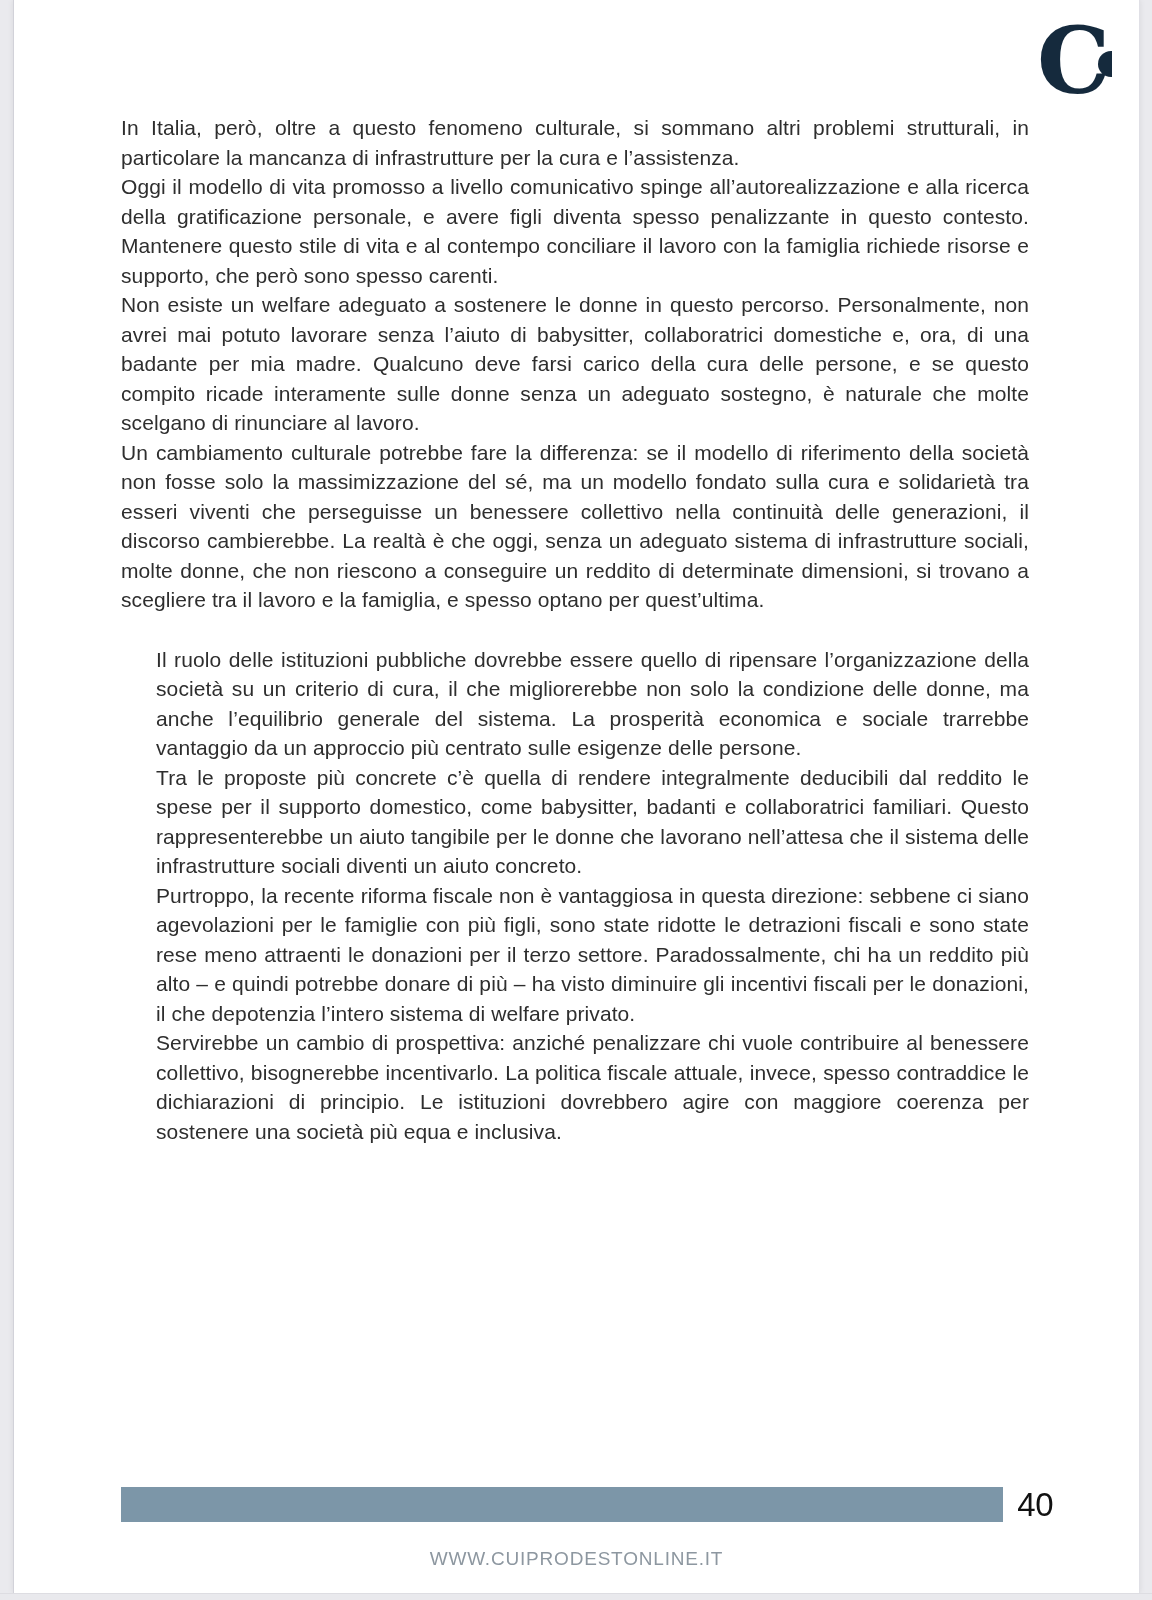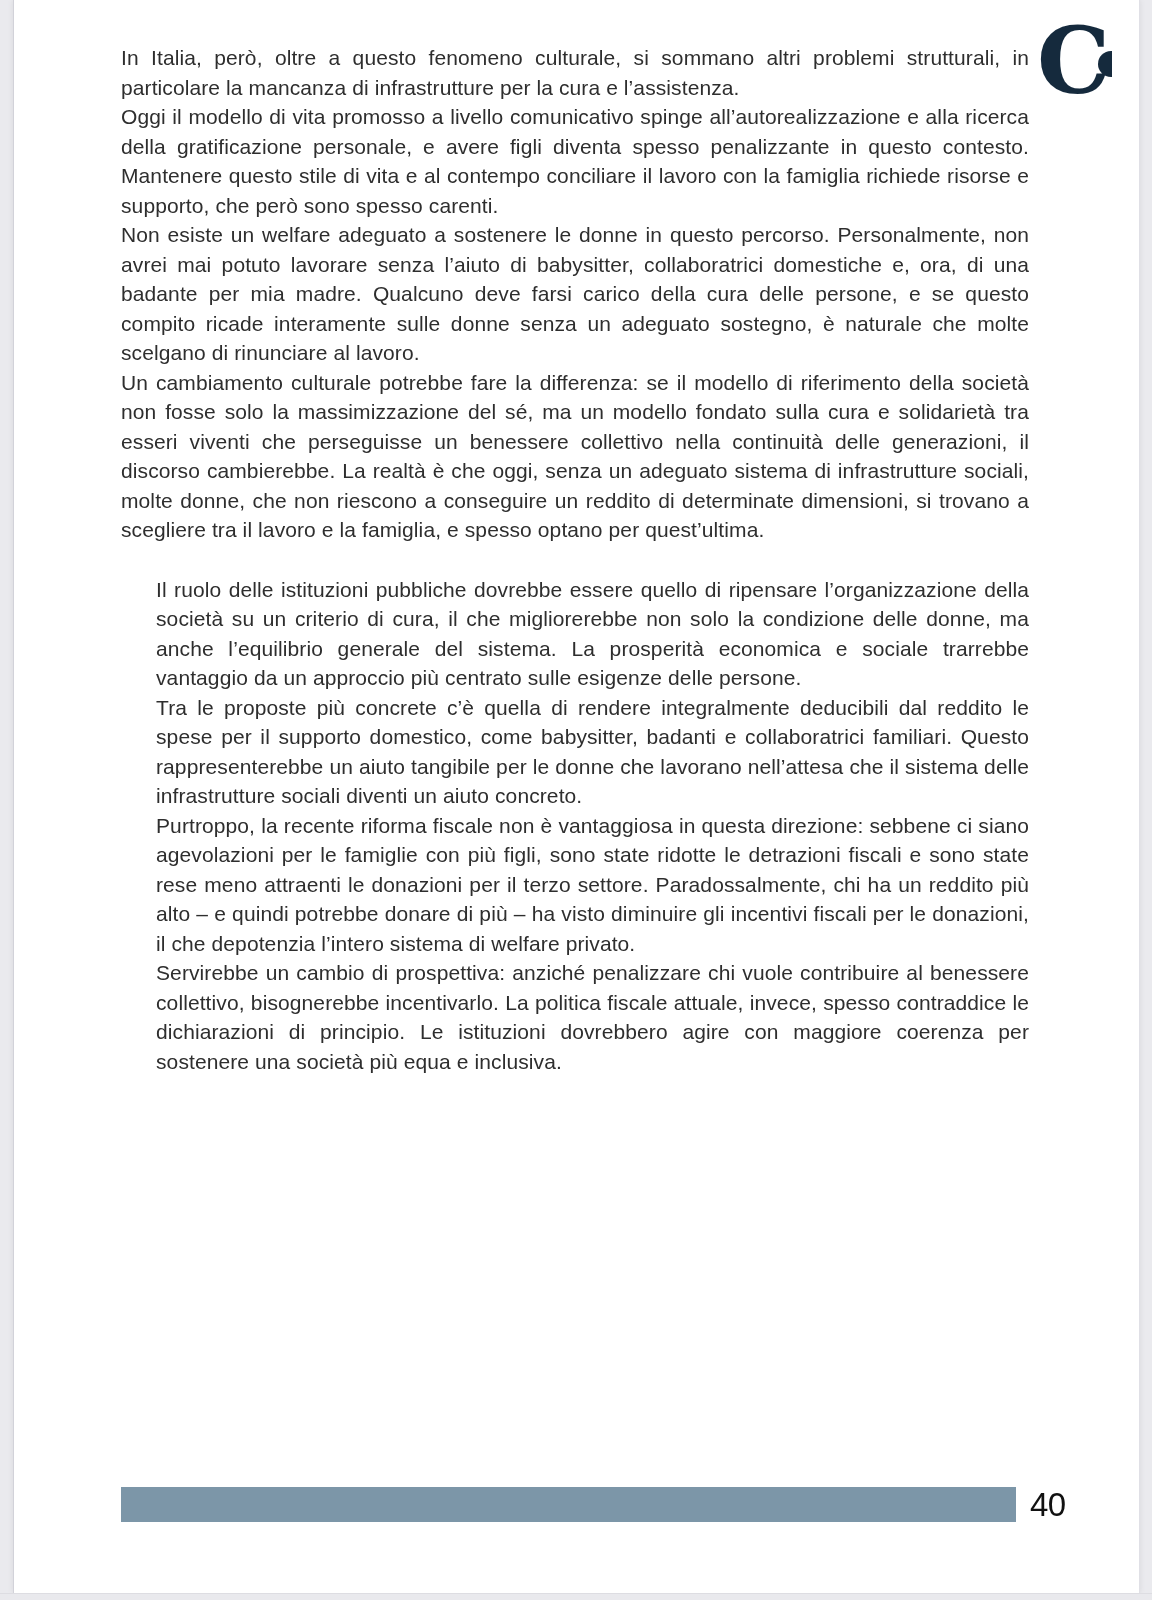--- a/index.html
+++ b/index.html
@@ -58,21 +58,21 @@
     background: #152a3d;
     border-radius: 13px 0 0 13px;
   }
   
   .content {
     position: absolute;
     top: 0;
     left: 0;
     width: 100%;
     box-sizing: border-box;
-    padding: 43px 110px 0 107px;
+    padding: 113px 110px 0 107px;
   }
   .content p {
     margin: 0;
     font-size: 21px;
     line-height: 29.5px;
     color: #2e2e2e;
     text-align: justify;
     text-justify: inter-word;
     letter-spacing: 0.1px;
   }
@@ -87,23 +87,24 @@
     text-justify: inter-word;
   }
   .group-bottom { margin-top: 30px; margin-left: 35px; }
   
   .footer-row {
     position: absolute;
     left: 0;
     top: 1487px;
     width: 100%;
     box-sizing: border-box;
-    padding: 0 53px 0 107px;
+    padding: 0 86px 0 107px;
     display: flex;
     align-items: center;
+    justify-content: space-between;
   }
   .footer-bar {
     height: 35px;
     width: 895px;
     background: #7c96a8;
   }
   .page-number {
     margin-left: 14px;
     font-size: 33px;
     line-height: 35px;
@@ -146,16 +147,17 @@
       <p>Purtroppo, la recente riforma fiscale non è vantaggiosa in questa direzione: sebbene ci siano agevolazioni per le famiglie con più figli, sono state ridotte le detrazioni fiscali e sono state rese meno attraenti le donazioni per il terzo settore. Paradossalmente, chi ha un reddito più alto – e quindi potrebbe donare di più – ha visto diminuire gli incentivi fiscali per le donazioni, il che depotenzia l’intero sistema di welfare privato.</p>
       <p>Servirebbe un cambio di prospettiva: anziché penalizzare chi vuole contribuire al benessere collettivo, bisognerebbe incentivarlo. La politica fiscale attuale, invece, spesso contraddice le dichiarazioni di principio. Le istituzioni dovrebbero agire con maggiore coerenza per sostenere una società più equa e inclusiva.</p>
     </div>
   </div>
 
   <div class="footer-row">
     <div class="footer-bar"></div>
     <div class="page-number">40</div>
   </div>
 
+  <div class="site-url">WWW.CUIPRODESTONLINE.IT</div>
 
 </div>
 
 <div class="bottom-strip"></div>
 
 </body></html>

